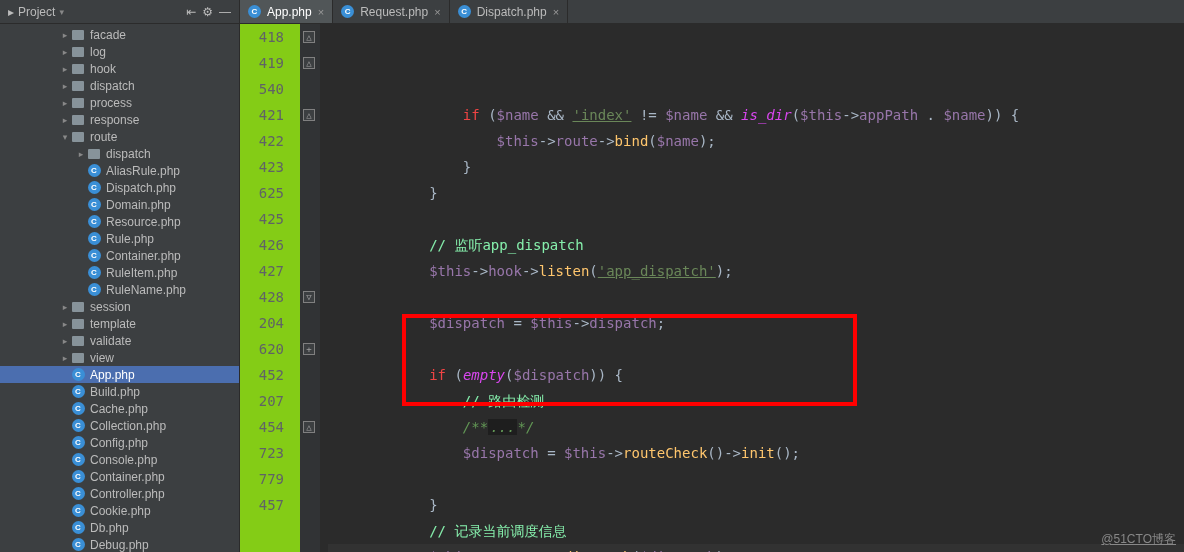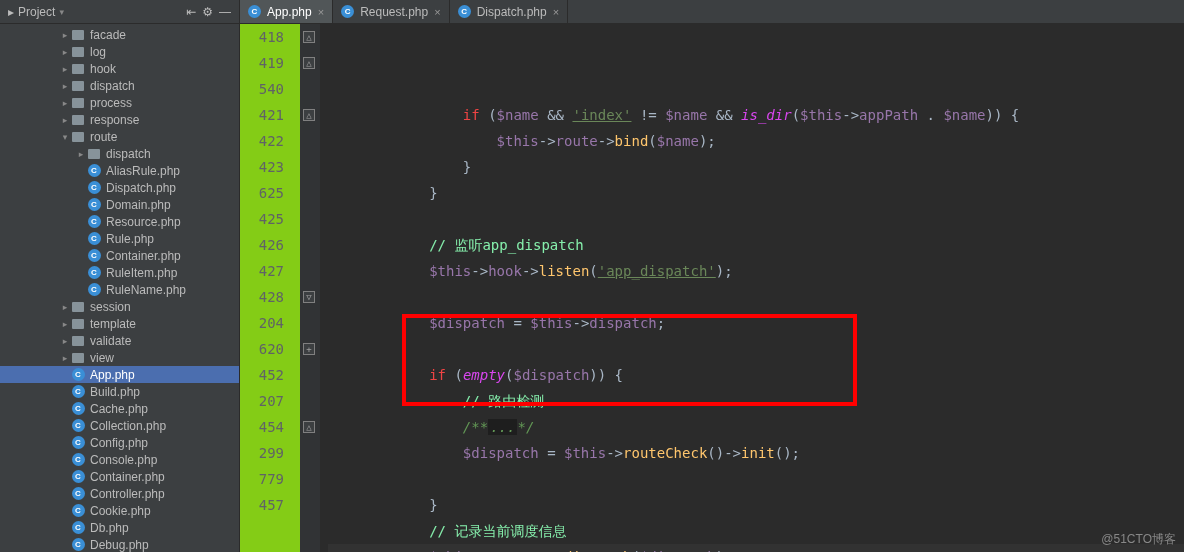--- a/index.html
+++ b/index.html
@@ -34,21 +34,21 @@
 .kw { color: #ef4444; }
 .var { color: #9876aa; }
 .fn { color: #ffc66d; }
 .str { color: #6a8759; text-decoration: underline; }
 .cmt { color: #86efac; }
 .cmt2 { color: #629755; font-style: italic; }
 .fnital { color: #d946ef; font-style: italic; }
 .op { color: #a9b7c6; }
 .highlight-box { position: absolute; border: 4px solid #ff0000; pointer-events: none; }
 .current-line { background: #323232; }
-.watermark { position: absolute; right: 8px; bottom: 4px; color: #888; font-size: 12px; font-family: Arial; }
+.watermark { position: absolute; right: 8px; bottom: 4px; color: #888; font-size: 12px; font-family: Arial; text-decoration: underline; }
 .folded-block { background: #1e1e1e; padding: 0 2px; }
 </style>
 </head>
 <body>
 
 <div class="ide">
   <div class="sidebar">
     <div class="sidebar-header">
       <div class="sidebar-title">
         <span class="arrow">▸</span>
@@ -311,21 +311,21 @@
           <div class="line">625</div>
           <div class="line">425</div>
           <div class="line">426</div>
           <div class="line">427</div>
           <div class="line">428</div>
           <div class="line">204</div>
           <div class="line">620</div>
           <div class="line">452</div>
           <div class="line">207</div>
           <div class="line">454</div>
-          <div class="line">299</div>
+          <div class="line">723</div>
           <div class="line">779</div>
           <div class="line">457</div>
         </div>
       <div class="fold-col" id="foldcol">
           <div class="fold-mark" style="top: 7px;">△</div>
           <div class="fold-mark" style="top: 33px;">△</div>
           <div class="fold-mark" style="top: 85px;">△</div>
           <div class="fold-mark" style="top: 267px;">▽</div>
           <div class="fold-mark" style="top: 319px;">+</div>
           <div class="fold-mark" style="top: 397px;">△</div>

